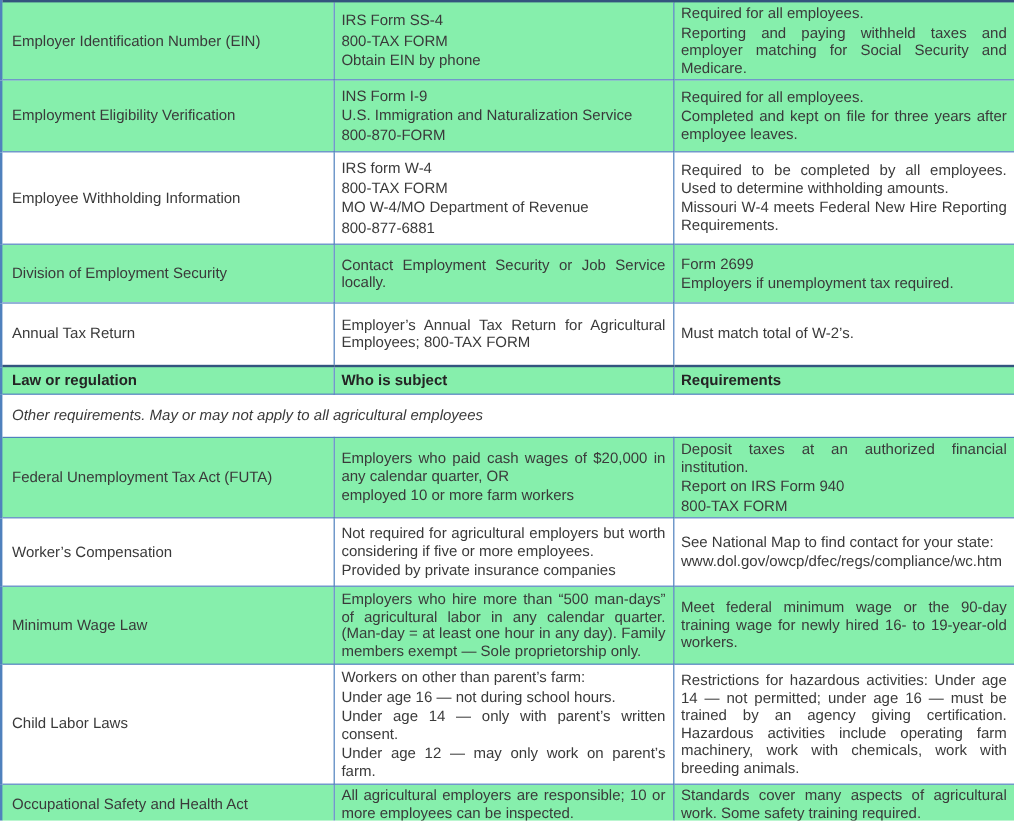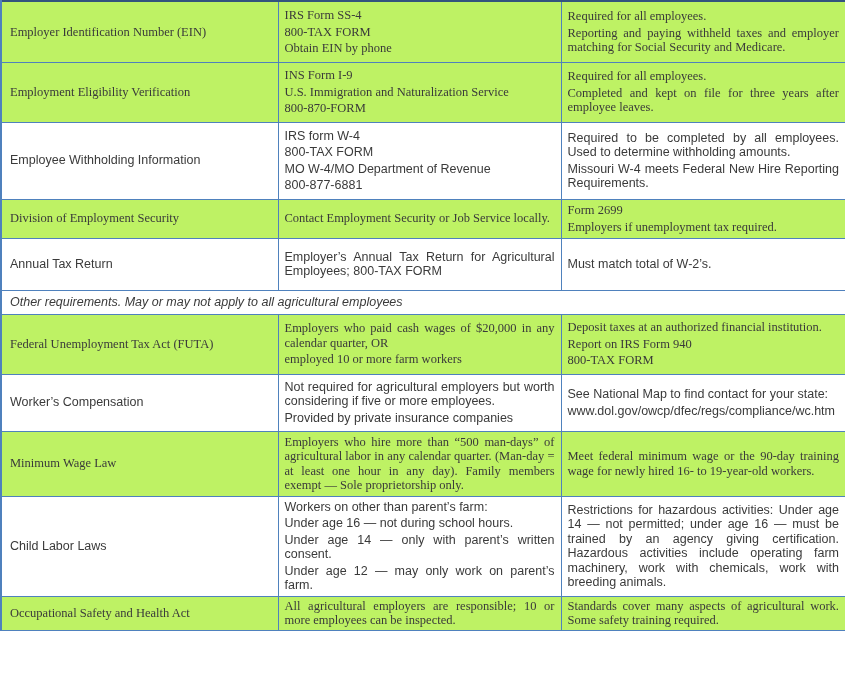--- a/index.html
+++ b/index.html
@@ -15,33 +15,33 @@
     border:1px solid #4f81bd;
     vertical-align:middle;
     color:#3a3a3a;
     font-size:12.5px;line-height:14.5px;
     padding:2px 6px;
     overflow:hidden;
     box-sizing:border-box;
   }
   td:first-child{border-left:2px solid #4f81bd;}
   td:last-child{border-right:2px solid #4c1d95;}
-  tr.shaded td{background:#bef264;font-family:Liberation Serif, serif;}
+  tr.shaded td{background:#86efac;}
   td.label{padding-left:8px;}
   td.who,td.req{text-align:justify;overflow-wrap:break-word;word-break:break-word;}
   .line + .line{margin-top:2px;}
   tr.header-row td{
     font-weight:bold;color:#242424;
     border-top:2px solid #33547e;
   }
   tr.note-row td{font-style:italic;text-align:left;}
   
   tr.r0{height:61px;} tr.r1{height:38px;} tr.r2{height:60px;} tr.r3{height:77px;}
-  tr.r4{height:39px;} tr.r5{height:52px;}
-  tr.hrow{height:24px;} tr.nrow{height:24px;}
+  tr.r4{height:49px;} tr.r5{height:52px;}
+  tr.hrow{height:24px;} tr.nrow{height:36px;}
   tr.r6{height:60px;} tr.r7{height:57px;} tr.r8{height:65px;} tr.r9{height:100px;}
   tr.r10{height:34px;}
 </style>
 </head>
 <body>
 
 <div class="page">
   <table class="reg">
     <colgroup>
       <col style="width:277px">
@@ -105,20 +105,25 @@
     <tr class="r5">
       <td class="label">Annual Tax Return</td>
       <td class="who">
             <div class="line">Employer’s Annual Tax Return for Agricultural Employees; 800-TAX FORM</div>
           </td>
       <td class="req">
             <div class="line">Must match total of W-2’s.</div>
           </td>
     </tr>
 
+    <tr class="hrow header-row shaded">
+      <td class="label">Law or regulation</td>
+      <td>Who is subject</td>
+      <td>Requirements</td>
+    </tr>
 
     <tr class="nrow note-row">
       <td colspan="3" class="label">Other requirements. May or may not apply to all agricultural employees</td>
     </tr>
 
     <tr class="r6 shaded">
       <td class="label">Federal Unemployment Tax Act (FUTA)</td>
       <td class="who">
             <div class="line">Employers who paid cash wages of $20,000 in any calendar quarter, OR</div>
             <div class="line">employed 10 or more farm workers</div>

